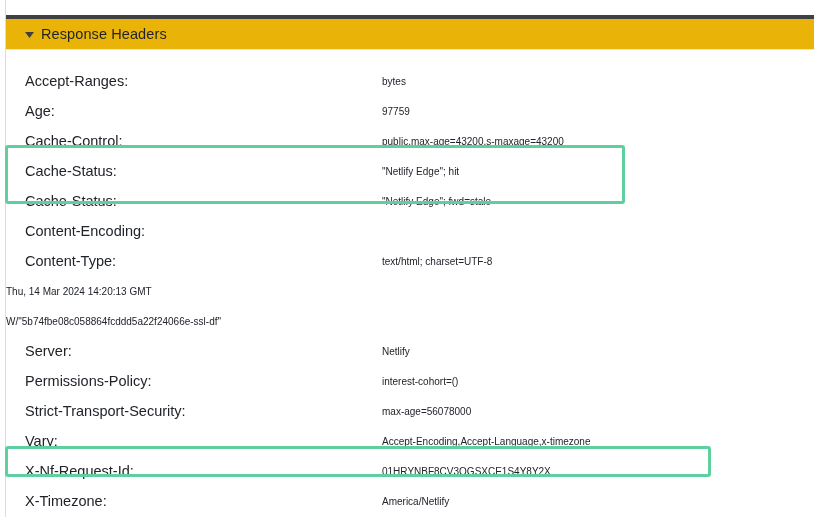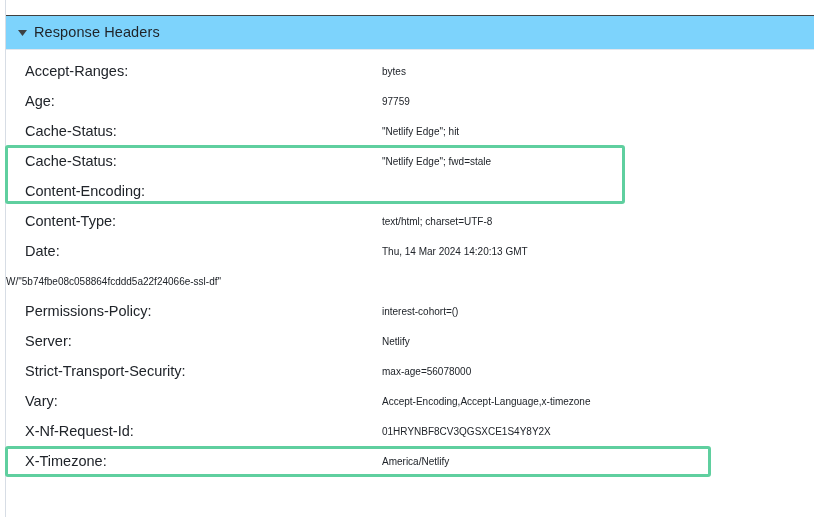--- a/index.html
+++ b/index.html
@@ -39,26 +39,26 @@
 
   
   .top-gap {
     height: 15px;
     background: #ffffff;
   }
 
   
   .section-header {
     height: 35px;
-    background: #7dd3fc;
-    border-top: 1px solid #404040;
+    background: #eab308;
+    border-top: 4px solid #404040;
     border-bottom: 1px solid #e3e6ec;
     display: flex;
     align-items: center;
-    padding-left: 11px;
+    padding-left: 18px;
     box-sizing: border-box;
     margin-left: 6px;
   }
   .disclosure {
     width: 11px;
     height: 11px;
     margin-right: 6px;
     position: relative;
     flex: 0 0 auto;
   }
@@ -66,21 +66,21 @@
   .section-title {
     font-size: 14.5px;
     color: #1f2328;
     letter-spacing: 0.1px;
     line-height: 1;
   }
 
   
   .rows {
     margin-left: 6px;
-    padding-top: 6px;
+    padding-top: 16px;
     position: relative;
   }
   .row {
     height: 30px;
     display: flex;
     align-items: center;
     box-sizing: border-box;
     position: relative;
   }
   .row .name {
@@ -142,20 +142,24 @@
     <div class="row">
       <span class="name">Accept-Ranges:</span>
       <span class="value">bytes</span>
     </div>
 
     <div class="row">
       <span class="name">Age:</span>
       <span class="value">97759</span>
     </div>
 
+    <div class="row">
+      <span class="name">Cache-Control:</span>
+      <span class="value">public,max-age=43200,s-maxage=43200</span>
+    </div>
 
     <div class="row">
       <span class="name">Cache-Status:</span>
       <span class="value">"Netlify Edge"; hit</span>
     </div>
 
     <div class="row">
       <span class="name">Cache-Status:</span>
       <span class="value">"Netlify Edge"; fwd=stale</span>
     </div>
@@ -163,39 +167,38 @@
     <div class="row">
       <span class="name">Content-Encoding:</span>
     </div>
 
     <div class="row">
       <span class="name">Content-Type:</span>
       <span class="value">text/html; charset=UTF-8</span>
     </div>
 
     <div class="row">
-      <span class="name">Date:</span>
       <span class="value">Thu, 14 Mar 2024 14:20:13 GMT</span>
     </div>
 
     <div class="row">
       <span class="value">W/"5b74fbe08c058864fcddd5a22f24066e-ssl-df"</span>
+    </div>
+
+    <div class="row">
+      <span class="name">Server:</span>
+      <span class="value">Netlify</span>
     </div>
 
     <div class="row">
       <span class="name">Permissions-Policy:</span>
       <span class="value">interest-cohort=()</span>
     </div>
 
     <div class="row">
-      <span class="name">Server:</span>
-      <span class="value">Netlify</span>
-    </div>
-
-    <div class="row">
       <span class="name">Strict-Transport-Security:</span>
       <span class="value">max-age=56078000</span>
     </div>
 
     <div class="row">
       <span class="name">Vary:</span>
       <span class="value">Accept-Encoding,Accept-Language,x-timezone</span>
     </div>
 
     <div class="row">

